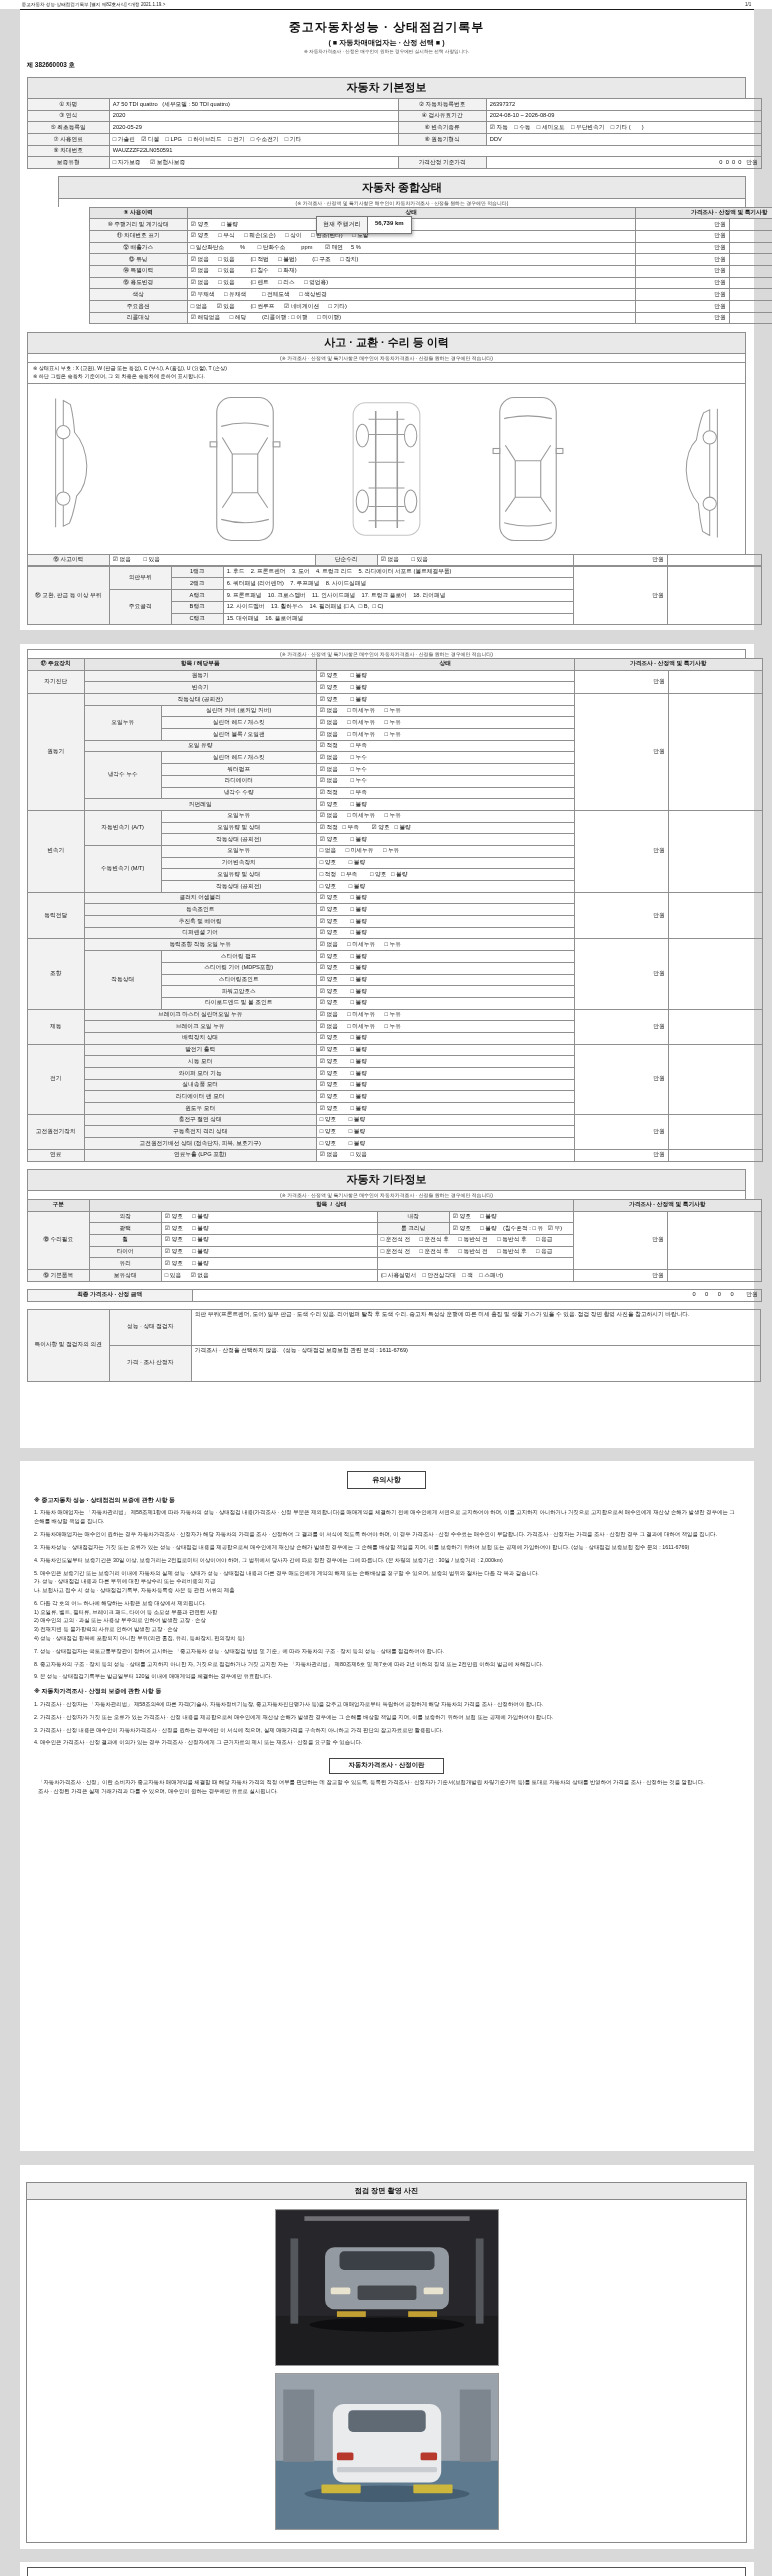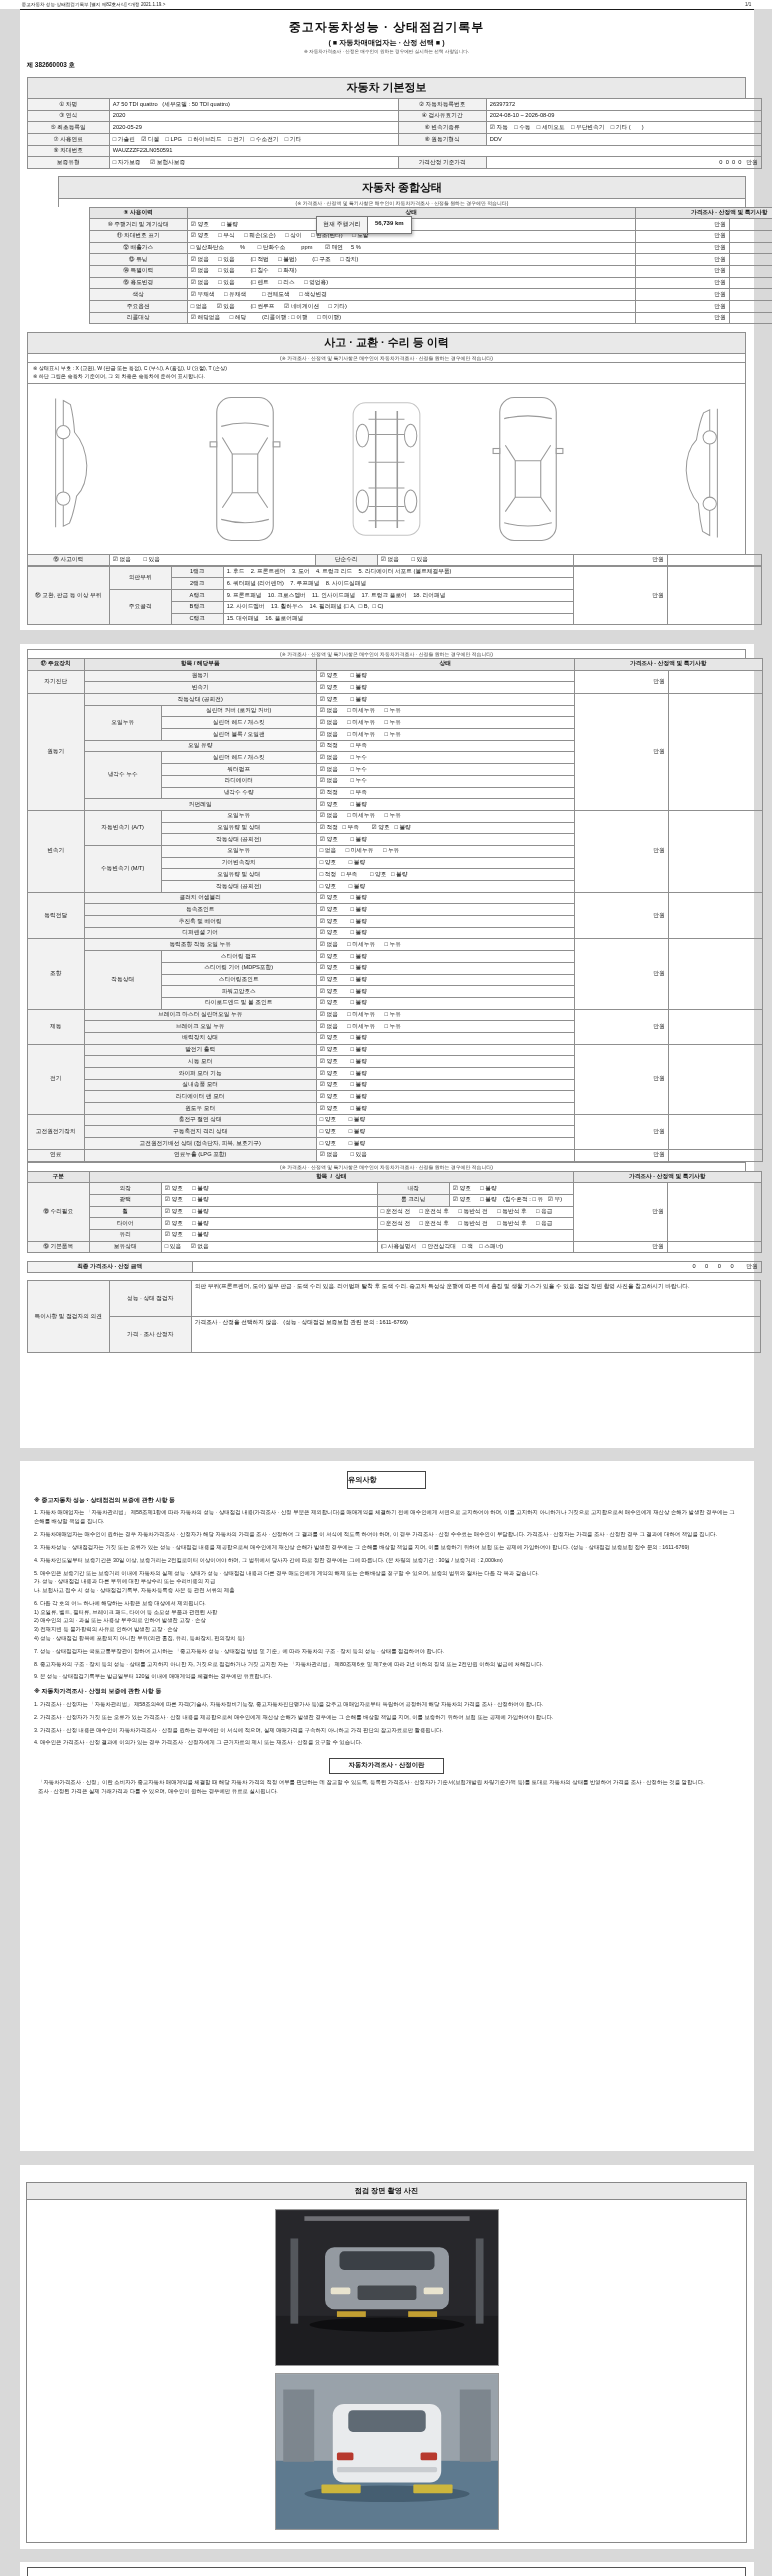--- a/index.html
+++ b/index.html
@@ -30,21 +30,21 @@
   .tb td.bold{font-weight:700;text-align:center;background:#f2f2f2;}
   .rel{position:relative;padding-left:31px;}
   .mileage-pop{position:absolute;left:258px;top:9.3px;display:flex;border:0.5px solid #777;background:#fff;box-shadow:1px 1.5px 3.1px rgba(0,0,0,.3);z-index:4;font-size:6px;}
   .mp-label{background:#f3f3f3;padding:3.6px 6.2px;border-right:0.5px solid #777;}
   .mp-value{padding:3.6px 7.2px;font-weight:700;}
   .legend-box{border:0.5px solid #8f8f8f;border-bottom:0;padding:2.1px 5.2px;font-size:5.2px;line-height:1.5;margin-top:0;}
   .diagrams{border:0.5px solid #8f8f8f;border-bottom:0;position:relative;height:170px;display:flex;align-items:center;justify-content:center;gap:67px;background:#fff;}
   .side-view{position:absolute;top:61px;width:144px;height:46px;}
   .side-l{left:-27px;transform:rotate(90deg);}
   .side-r{right:-27px;transform:rotate(-90deg);}
-  .notice-title-box{width:77px;margin:1px auto 7.2px;border:0.8px solid #444;text-align:left;font-weight:700;font-size:7.2px;padding:2.6px 0;}
+  .notice-title-box{width:77px;margin:1px auto 7.2px;border:0.8px solid #444;text-align:center;font-weight:700;font-size:7.2px;padding:2.6px 0;}
   .notice-sub{font-weight:700;font-size:6px;margin:6.2px 0 3.6px;}
   .notice-p{font-size:5.4px;line-height:1.62;margin:0 0 4.1px;white-space:pre-line;color:#222;}
   .define-box{width:113px;margin:10.3px auto 4.1px;border:0.8px solid #444;text-align:center;font-weight:700;font-size:6.4px;padding:2.6px 0;}
   .define-text{font-size:5.4px;line-height:1.62;white-space:pre-line;margin:0 4.1px;color:#222;}
   .photo-box{border:0.5px solid #888;margin-top:11px;}
   .photo-head{background:#e9e9e9;border-bottom:0.5px solid #888;text-align:center;font-weight:700;font-size:7.2px;padding:3.1px 0;}
   .photo-stack{display:flex;flex-direction:column;align-items:center;gap:7.2px;padding:9.3px 0 11.3px;}
   .photo{width:222px;height:155px;border:0.5px solid #999;display:block;}
   .sign-box{border:0.8px solid #555;height:38px;display:flex;align-items:center;justify-content:center;font-size:7.7px;font-weight:700;letter-spacing:5.2px;}
   .premium{text-align:right;font-size:7.2px;font-weight:700;margin-top:4.1px;}
@@ -540,20 +540,21 @@
             <td colspan="2" class="lab">연료누출 (LPG 포함)</td>
             <td>☑ 없음        □ 있음</td>
             <td class="won">만원</td>
             <td></td>
           </tr>
         </tbody>
     </table>
   </div>
 
   <div class="sec">
+    <div class="sec-head">자동차 기타정보</div>
     <div class="sec-note">(※ 가격조사 · 산정액 및 특기사항은 매수인이 자동차가격조사 · 산정을 원하는 경우에만 적습니다)</div>
     <table class="tb">
       <colgroup>
           <col style="width:62px">
           <col style="width:72px">
           <col style="width:216px">
           <col style="width:72px">
           <col style="width:124px">
           <col style="width:94px">
           <col style="width:94px">

